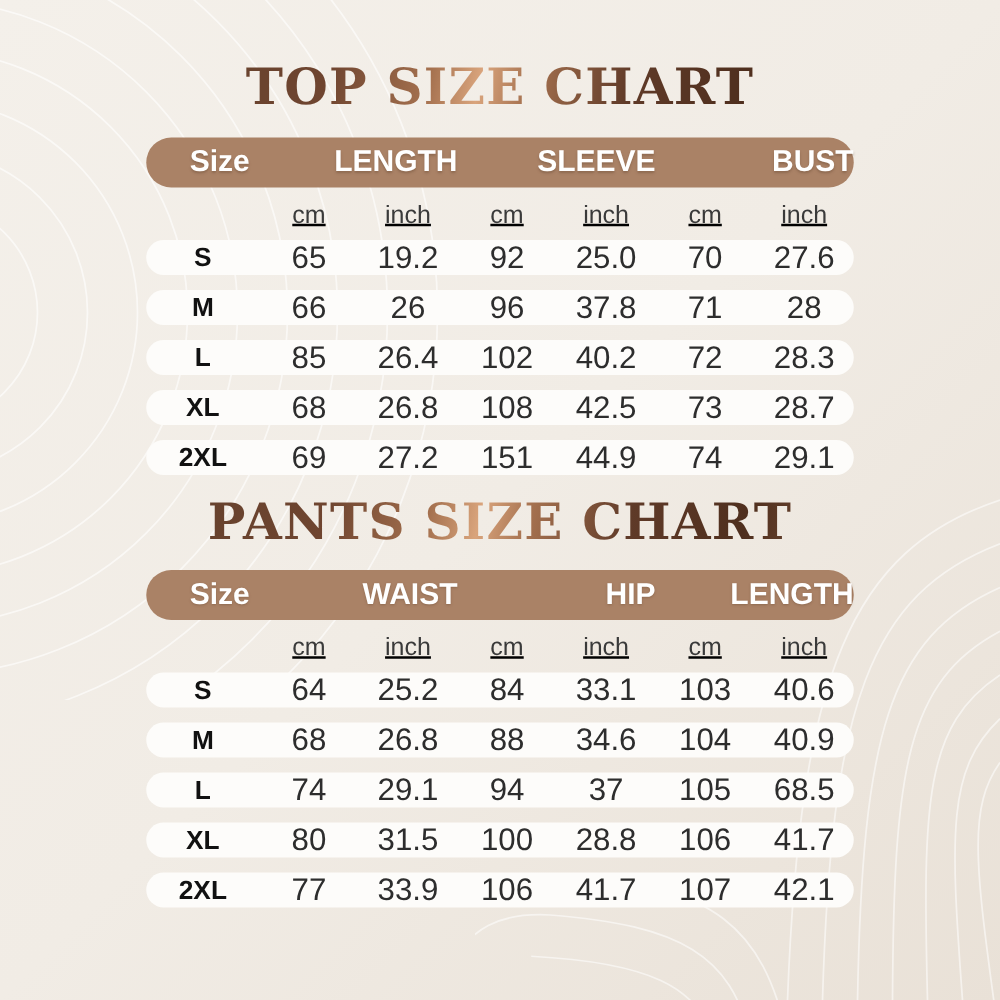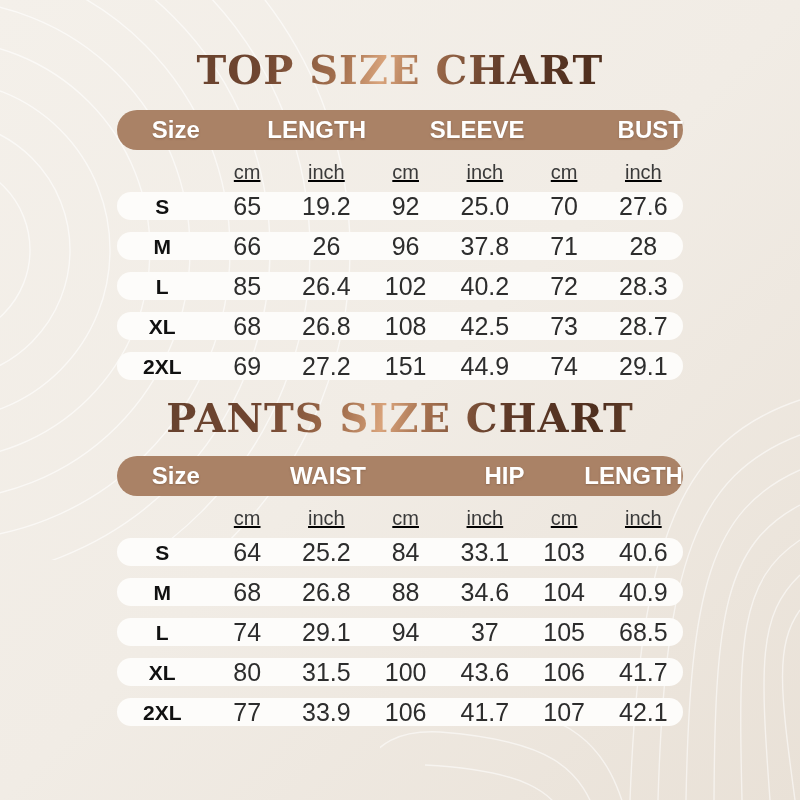--- a/index.html
+++ b/index.html
@@ -225,21 +225,21 @@
             <div class="cell value">94</div>
             <div class="cell value">37</div>
             <div class="cell value">105</div>
             <div class="cell value">68.5</div>
           </div>
           <div class="grid row">
             <div class="cell size-label">XL</div>
             <div class="cell value">80</div>
             <div class="cell value">31.5</div>
             <div class="cell value">100</div>
-            <div class="cell value">43.6</div>
+            <div class="cell value">28.8</div>
             <div class="cell value">106</div>
             <div class="cell value">41.7</div>
           </div>
           <div class="grid row">
             <div class="cell size-label">2XL</div>
             <div class="cell value">77</div>
             <div class="cell value">33.9</div>
             <div class="cell value">106</div>
             <div class="cell value">41.7</div>
             <div class="cell value">107</div>

